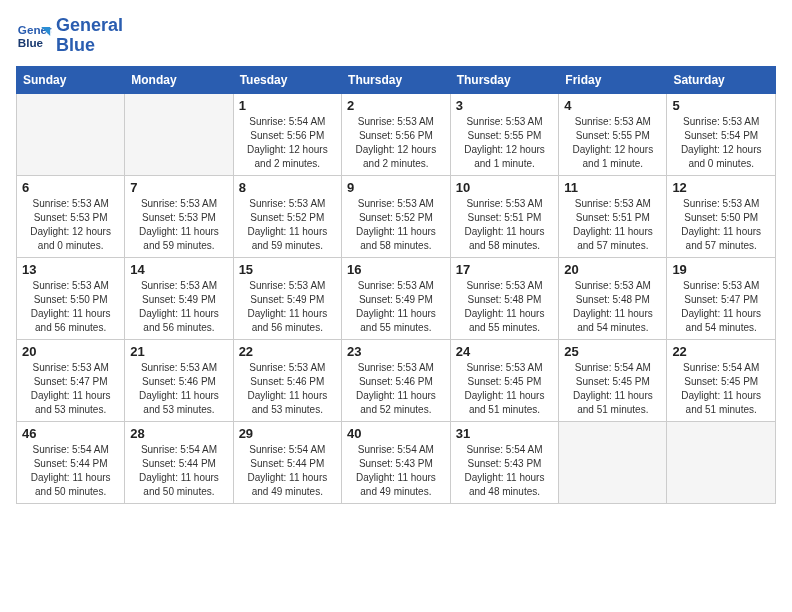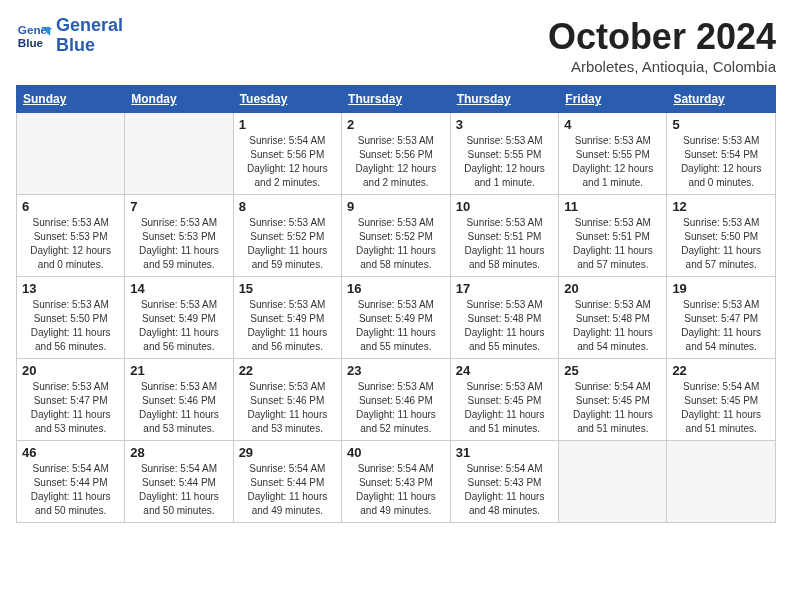--- a/index.html
+++ b/index.html
@@ -49,21 +49,20 @@
       font-size: 11px;
     }
     .calendar-table thead tr th {
       background-color: #2a5db0;
       color: #fff;
       text-align: left;
       padding: 6px 6px;
       font-size: 12px;
       font-weight: bold;
       border: 1px solid #2a5db0;
-      text-decoration: underline;
     }
     .calendar-table tbody tr td {
       border: 1px solid #ccc;
       vertical-align: top;
       padding: 4px 5px;
       min-height: 80px;
       height: 80px;
       width: 110px;
       background: #fff;
     }
@@ -95,24 +94,20 @@
     <svg class="logo-icon" viewBox="0 0 40 40">
       <text x="2" y="18" font-size="13" font-weight="bold" fill="#2a5db0">General</text>
       <text x="2" y="32" font-size="13" font-weight="bold" fill="#1a3a70">Blue</text>
       <polygon points="28,10 38,10 38,20" fill="#2a8ed4"></polygon>
     </svg>
     <div>
       <div class="logo-text">General</div>
       <div class="logo-text">Blue</div>
     </div>
   </div>
-  <div class="title-area">
-    <div class="month-title">October 2024</div>
-    <div class="location-title">Arboletes, Antioquia, Colombia</div>
-  </div>
 </div>
 
 <table class="calendar-table">
   <thead>
     <tr>
     <th>Sunday</th>
         <th>Monday</th>
         <th>Tuesday</th>
         <th>Thursday</th>
         <th>Thursday</th>

